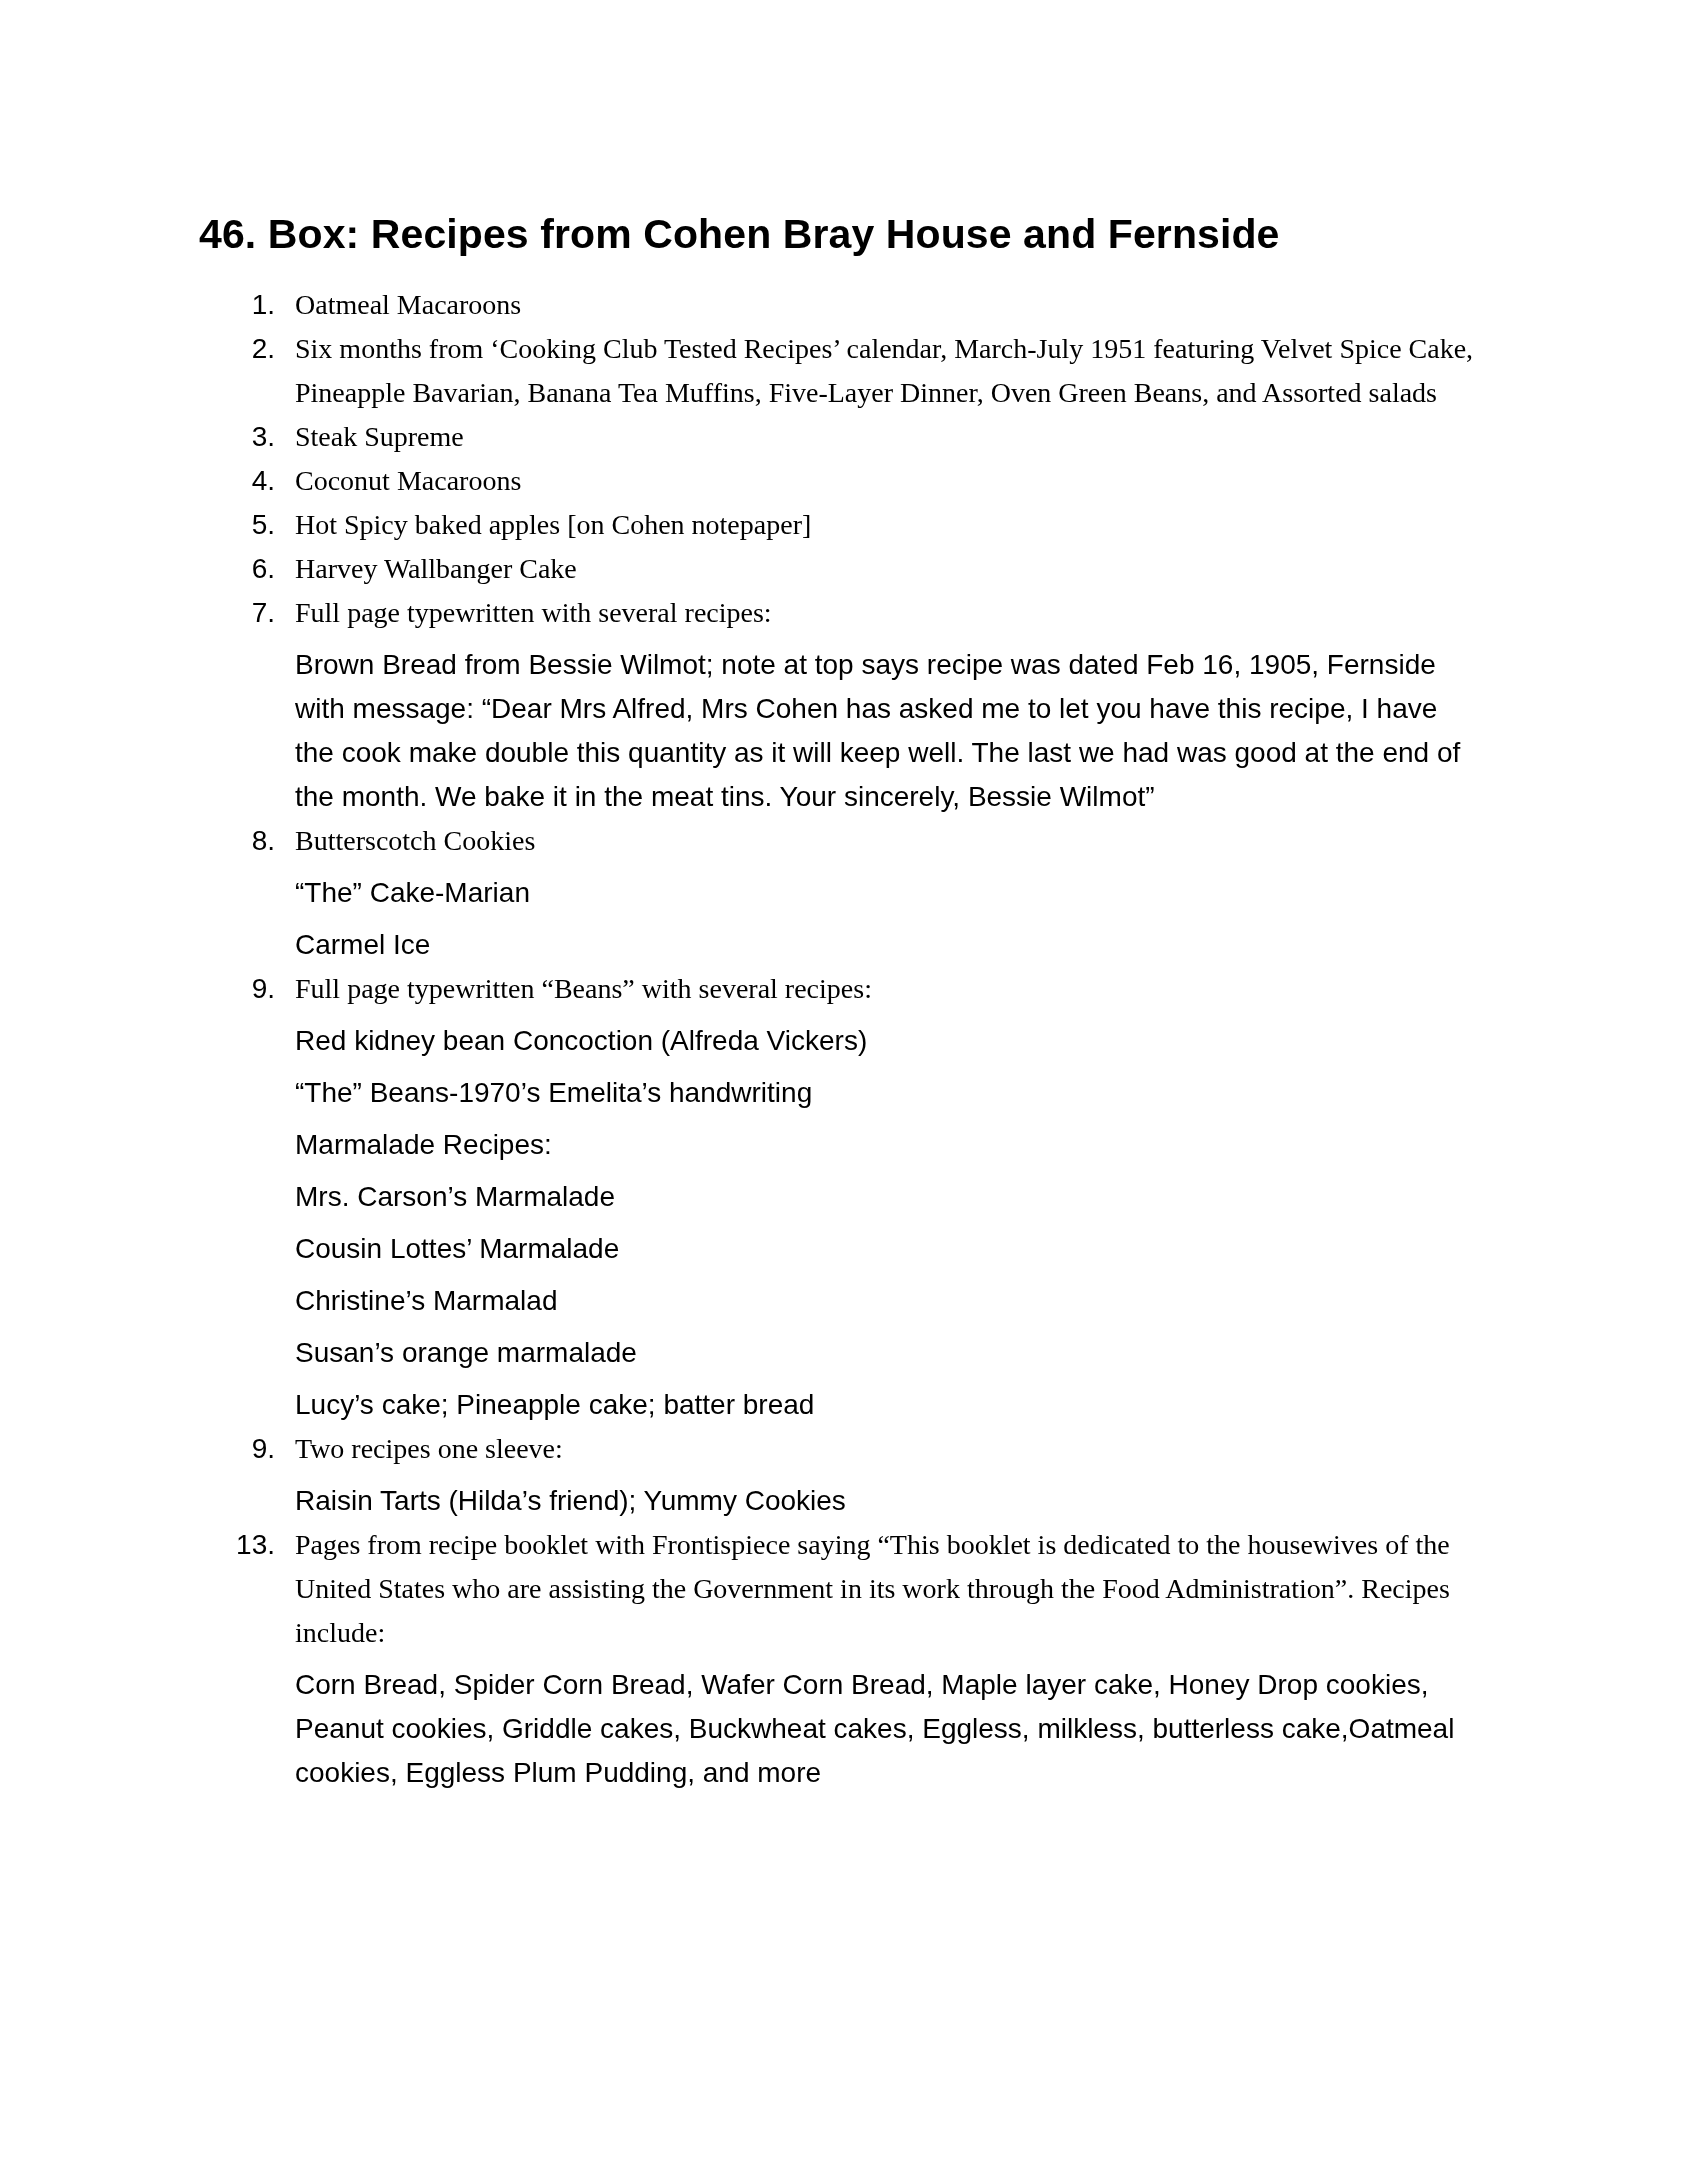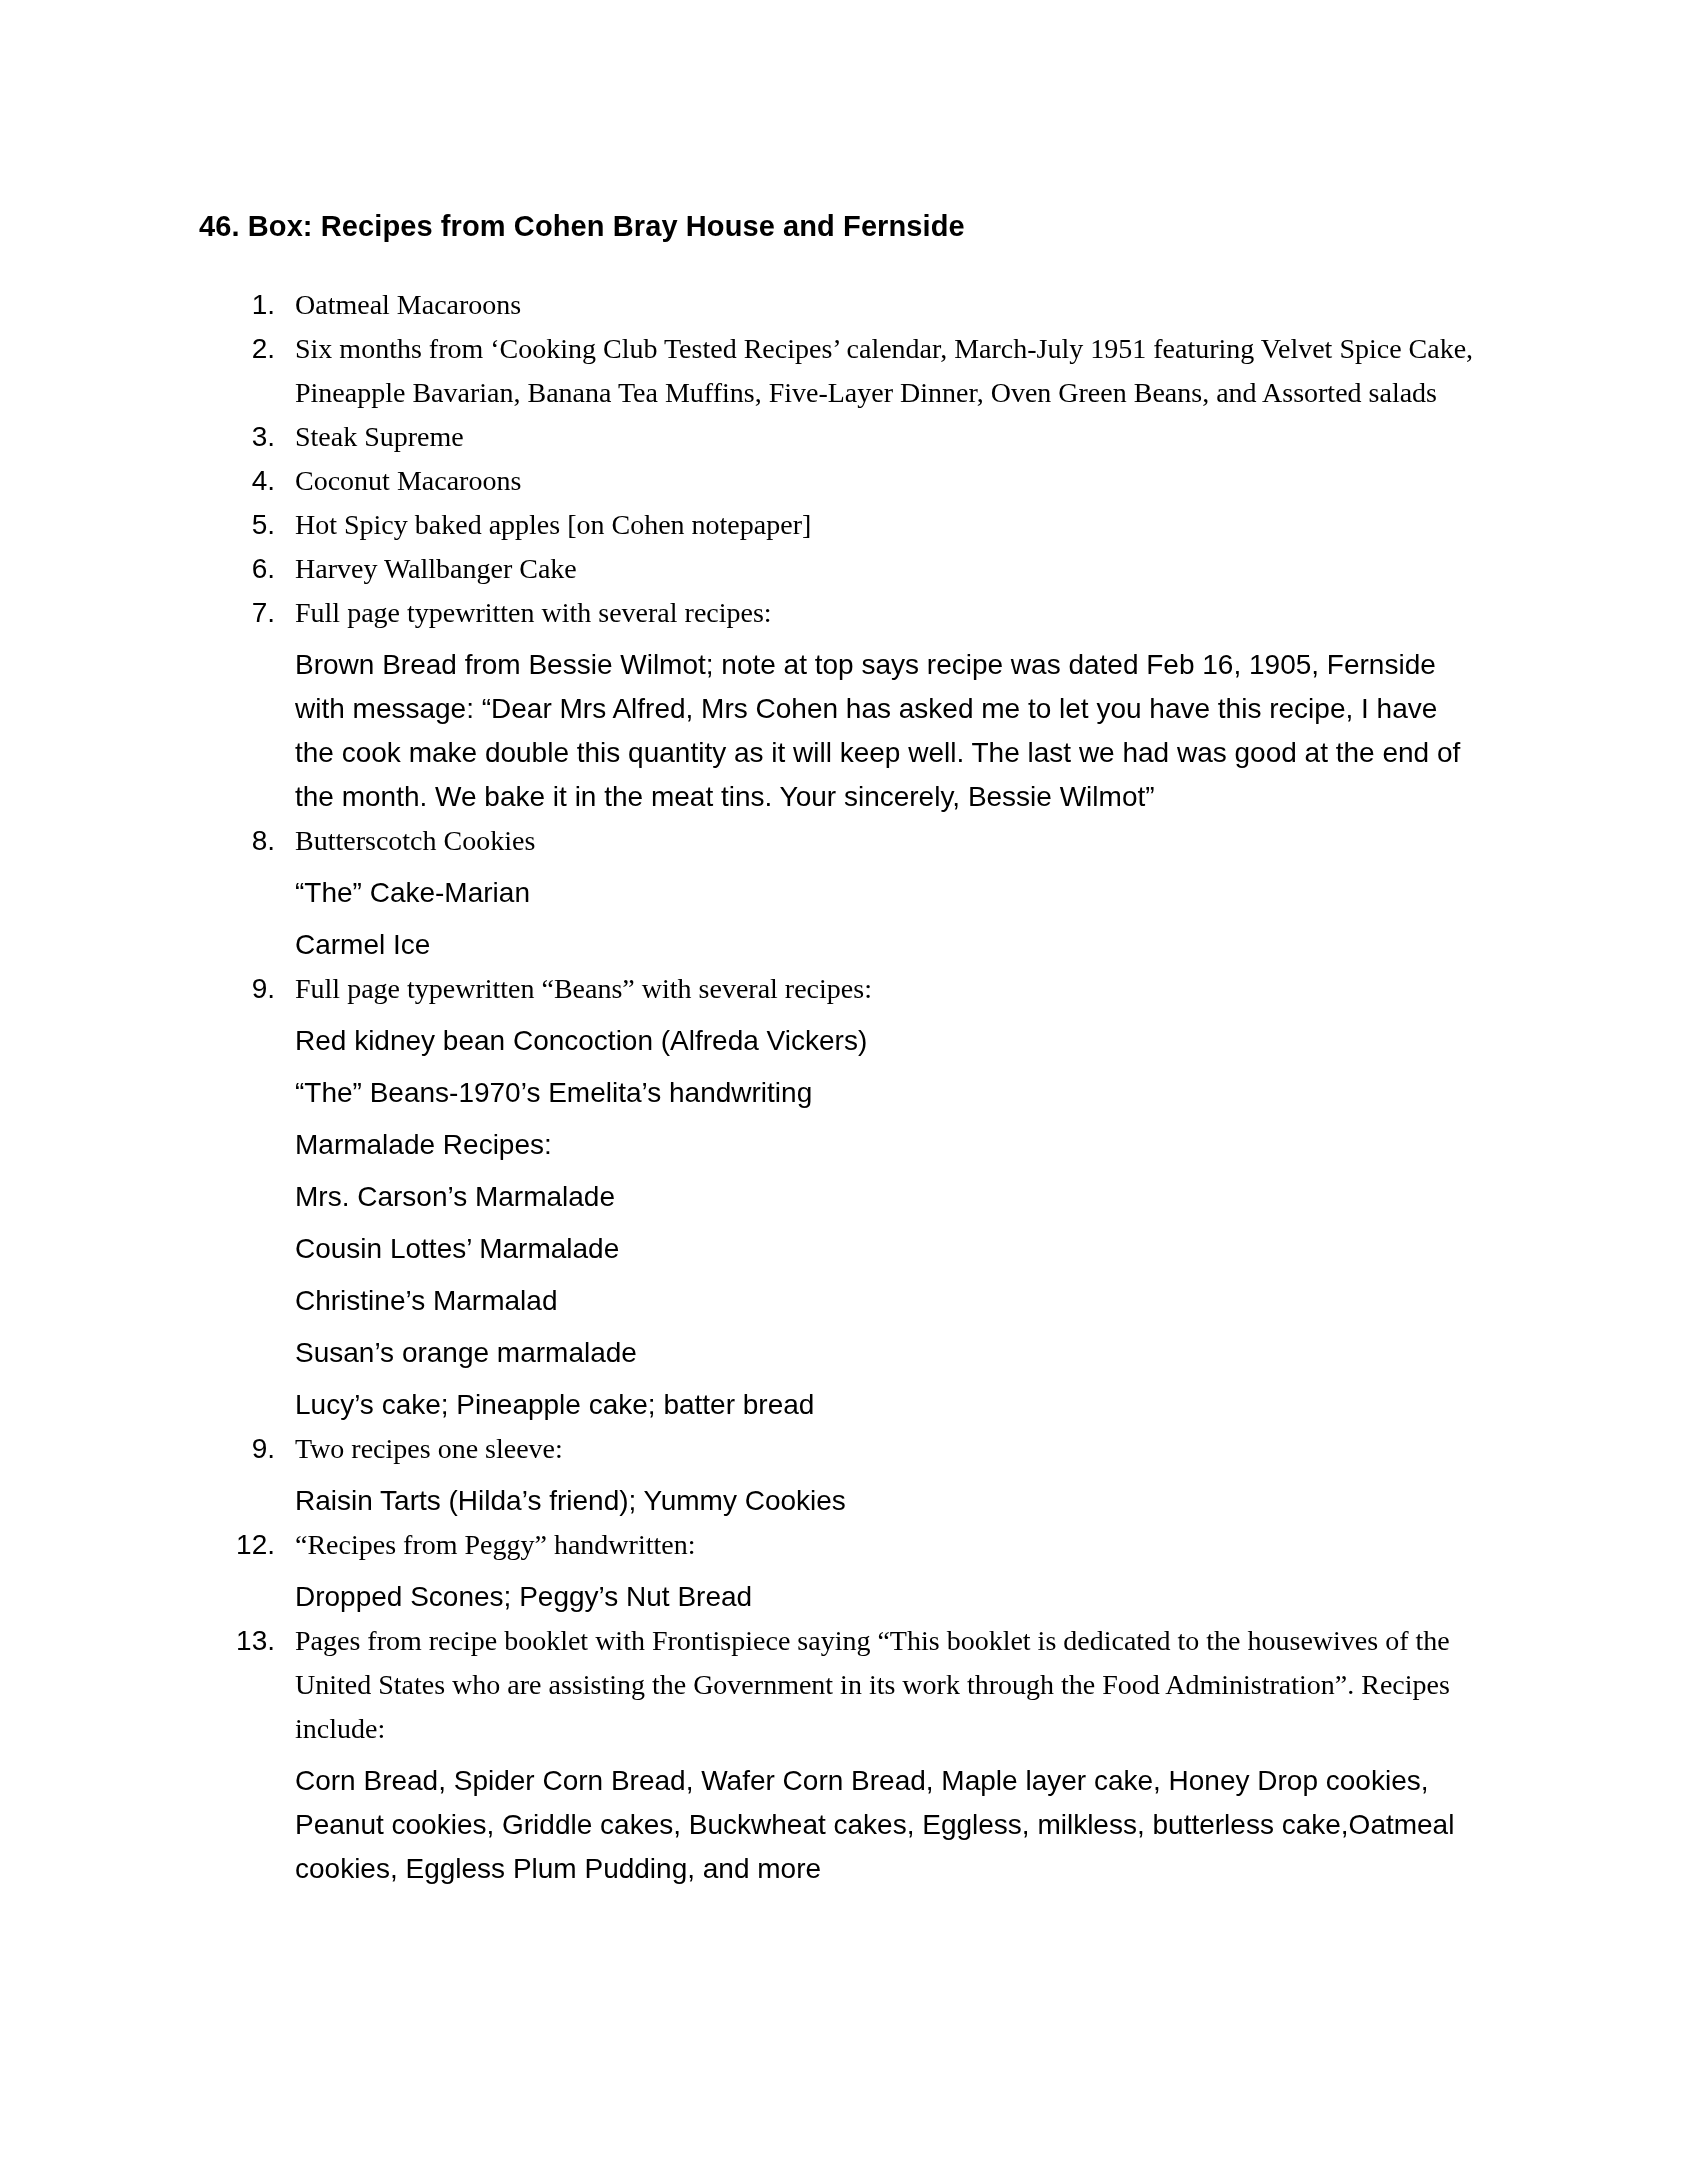--- a/index.html
+++ b/index.html
@@ -23,21 +23,21 @@
     background: #ffffff;
     box-sizing: border-box;
     padding: 0;
     overflow: hidden;
   }
 
   .doc-title {
     position: absolute;
     left: 199px;
     top: 188px;
-    font-size: 29px;
+    font-size: 41px;
     font-weight: bold;
     letter-spacing: 0.1px;
     line-height: 39px;
     white-space: nowrap;
   }
 
   .list {
     position: absolute;
     left: 0;
     top: 283px;
@@ -162,27 +162,20 @@
       </li>
       <li class="item">
         <div class="item-row">
           <span class="marker">9.</span>
           <div class="item-body">Two recipes one sleeve:</div>
         </div>
         <div class="sub-lines">Raisin Tarts (Hilda’s friend); Yummy Cookies</div>
       </li>
       <li class="item">
         <div class="item-row">
-          <span class="marker">12.</span>
-          <div class="item-body">“Recipes from Peggy” handwritten:</div>
-        </div>
-        <div class="sub-lines"> Dropped Scones; Peggy’s Nut Bread</div>
-      </li>
-      <li class="item">
-        <div class="item-row">
           <span class="marker">13.</span>
           <div class="item-body">Pages from recipe booklet with Frontispiece saying “This booklet is dedicated to the housewives of the United States who are assisting the Government in its work through the Food Administration”.  Recipes include:</div>
         </div>
         <div class="sub-lines">Corn Bread, Spider Corn Bread, Wafer Corn Bread, Maple layer cake, Honey Drop cookies, Peanut cookies, Griddle cakes, Buckwheat cakes, Eggless, milkless, butterless cake,Oatmeal cookies, Eggless Plum Pudding, and more</div>
       </li>
     </ol>
 
 </div>
 
 

